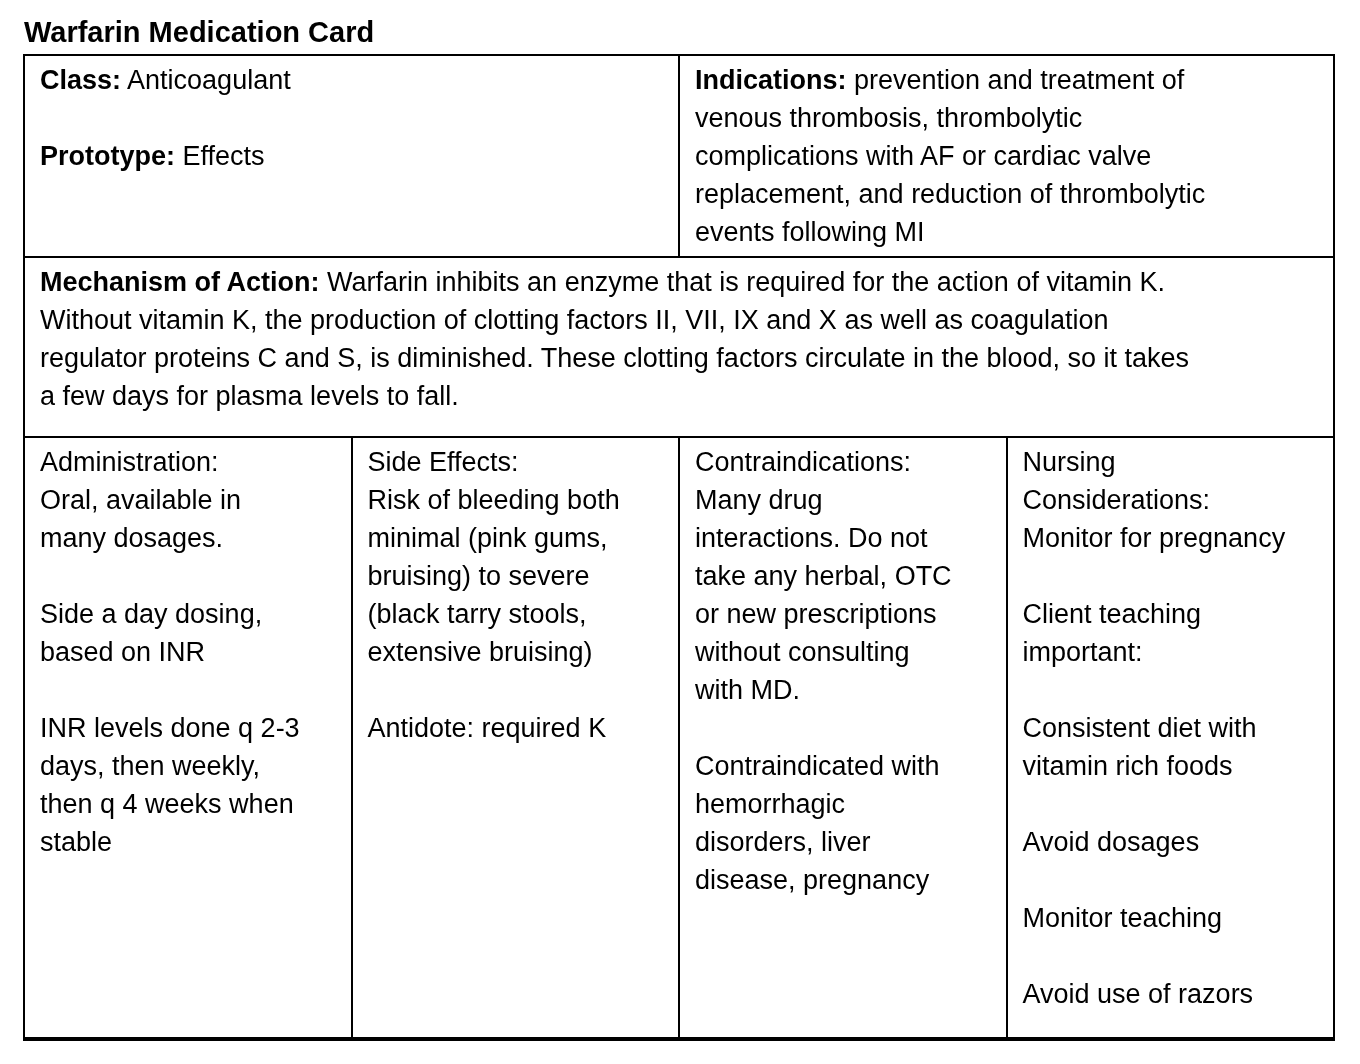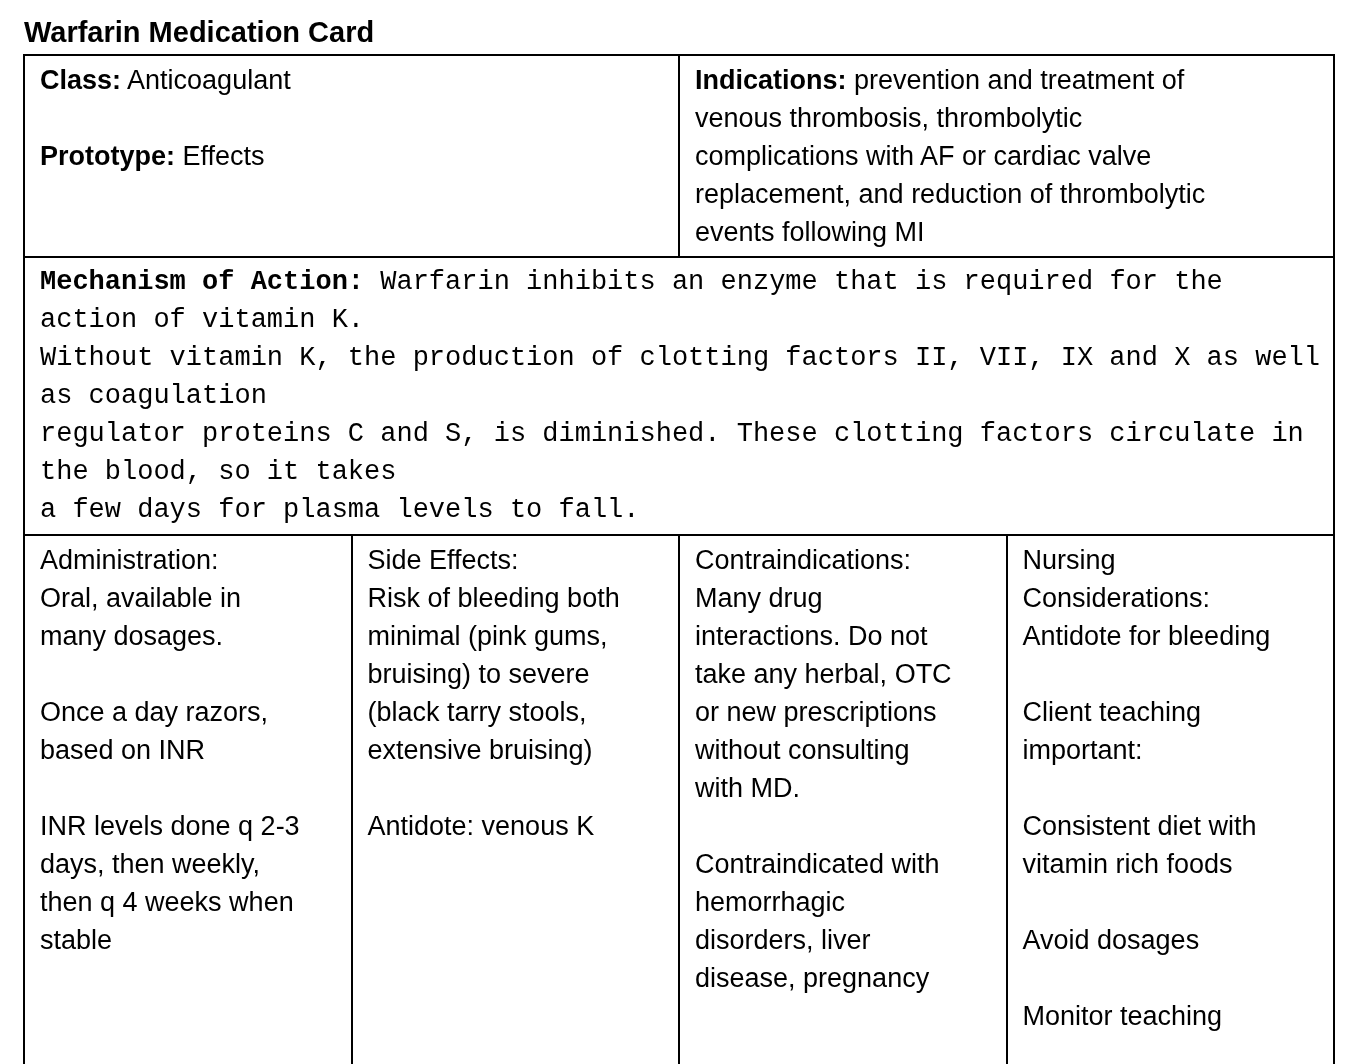--- a/index.html
+++ b/index.html
@@ -23,21 +23,21 @@
     border-bottom-width: 4px;
   }
   table.card td {
     border: 2px solid #000;
     vertical-align: top;
     padding: 5px 12px 0 15px;
     font-size: 27px;
     line-height: 38px;
   }
   tr.r1 { height: 188px; }
-  tr.r2 { height: 200px; font-family: Liberation Mono, monospace; }
+  tr.r2 { height: 180px; }
   tr.r3 { height: 602px; }
   .card p { margin: 0 0 38px 0; }
   .card p:last-child { margin-bottom: 5px; }
   .b { font-weight: bold; }
   .pre { white-space: pre-line; }
   .colhead { font-weight: normal; white-space: pre-line; }
 </style>
 </head>
 <body>
 
@@ -75,53 +75,53 @@
 regulator proteins C and S, is diminished. These clotting factors circulate in the blood, so it takes
 a few days for plasma levels to fall.</span></p>
       </td>
     </tr>
 
     <tr class="r3">
       <td>
         <div class="colhead">Administration:</div>
         <p class="pre">Oral, available in
 many dosages.</p>
-        <p class="pre">Once a day razors,
+        <p class="pre">Side a day dosing,
 based on INR</p>
         <p class="pre">INR levels done q 2-3
 days, then weekly,
 then q 4 weeks when
 stable</p>
       </td>
       <td>
         <div class="colhead">Side Effects:</div>
         <p class="pre">Risk of bleeding both
 minimal (pink gums,
 bruising) to severe
 (black tarry stools,
 extensive bruising)</p>
-        <p class="pre">Antidote: venous K</p>
+        <p class="pre">Antidote: required K</p>
       </td>
       <td>
         <div class="colhead">Contraindications:</div>
         <p class="pre">Many drug
 interactions. Do not
 take any herbal, OTC
 or new prescriptions
 without consulting
 with MD.</p>
         <p class="pre">Contraindicated with
 hemorrhagic
 disorders, liver
 disease, pregnancy</p>
       </td>
       <td>
         <div class="colhead">Nursing
 Considerations:</div>
-        <p class="pre">Antidote for bleeding</p>
+        <p class="pre">Monitor for pregnancy</p>
         <p class="pre">Client teaching
 important:</p>
         <p class="pre">Consistent diet with
 vitamin rich foods</p>
         <p class="pre">Avoid dosages</p>
         <p class="pre">Monitor teaching</p>
         <p class="pre">Avoid use of razors</p>
       </td>
     </tr>
   </tbody>

